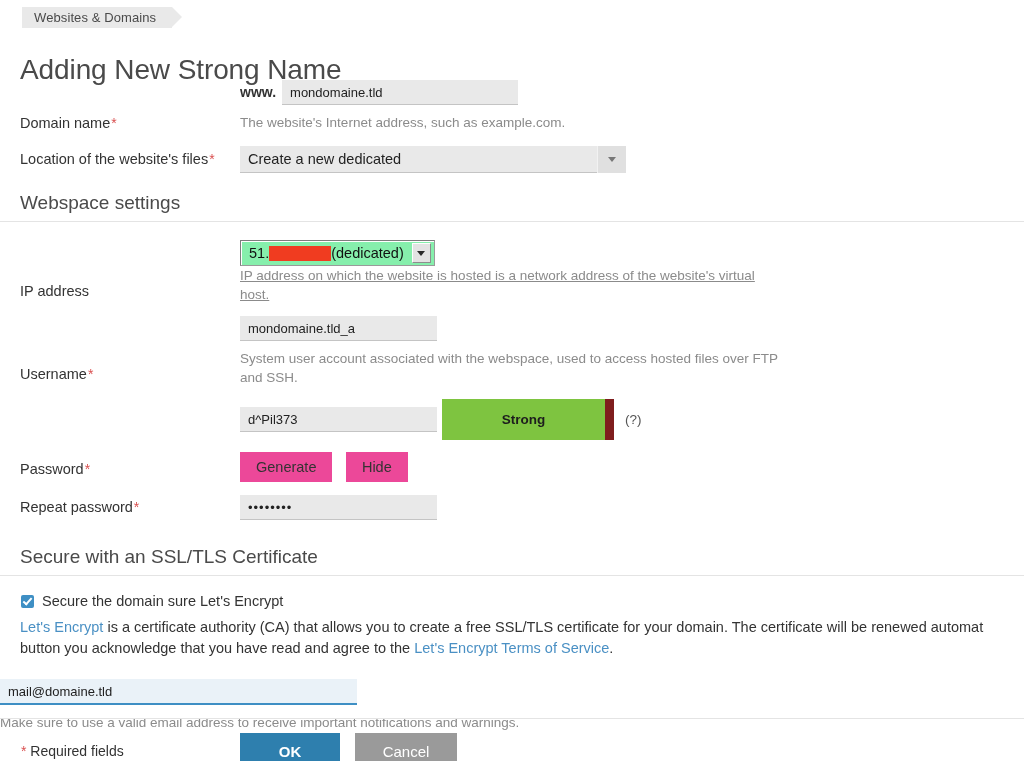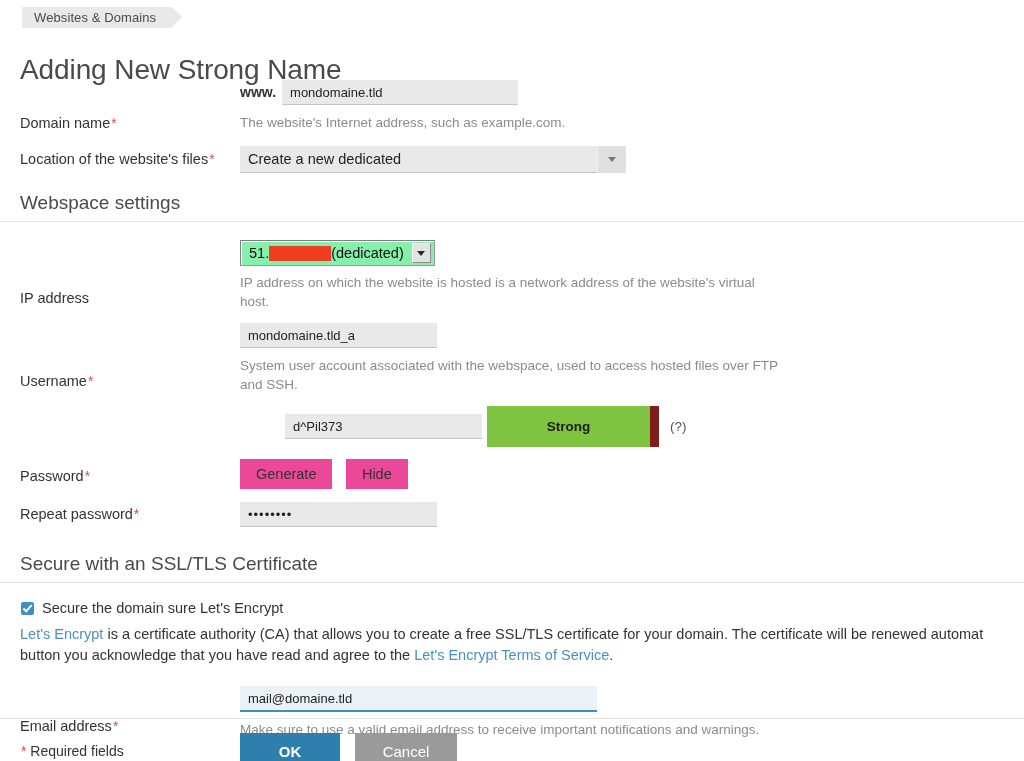--- a/index.html
+++ b/index.html
@@ -207,21 +207,20 @@
     padding: 0 0 7px 20px;
     margin: 0;
     border-bottom: 1px solid #e4e4e4;
     margin-right: 0px;
   }
 
   
   .strength-wrap {
     display: flex;
     align-items: center;
-    margin-left: 45px;
   }
   .strength-track {
     width: 172px;
     height: 41px;
     background: #7f1d1d;
     position: relative;
     margin-left: 5px;
   }
   .strength-fill {
     position: absolute;
@@ -380,21 +379,21 @@
       <div class="label" style="line-height:26px;">IP address</div>
       <div class="field">
         <div class="ipsel">
           <span class="ip-part">51.</span>
             <span class="ip-redact"></span>
             <span class="ip-part">(dedicated)</span>
           <span class="ipsel-arrow">
               <i></i>
             </span>
         </div>
-        <div class="hint" style="margin-top:7px;max-width:545px;">IP address on which the website is hosted is a network address of the website's virtual host.</div>
+        <div class="hint" style="margin-top:0;max-width:545px;text-decoration:underline;">IP address on which the website is hosted is a network address of the website's virtual host.</div>
       </div>
     </div>
 
     <div class="row" style="margin-top:12px;">
       <div class="label" style="line-height:25px;">
         <span>Username</span><span class="req">*</span>
       </div>
       <div class="field">
         <input class="txt" style="width: 197px;" value="mondomaine.tld_a">
         <div class="hint" style="margin-top:8px;max-width:540px;">System user account associated with the webspace, used to access hosted files over FTP and SSH.</div>
@@ -435,23 +434,20 @@
       <span class="cbox"></span>
       <span class="cblabel">Secure the domain sure Let's Encrypt</span>
     </div>
 
     <div class="le-para" style="margin-top:8px;">
       <div><a class="lnk" href="#">Let's Encrypt</a><span> is a certificate authority (CA) that allows you to create a free SSL/TLS certificate for your domain. The certificate will be renewed automat</span></div>
       <div class="l2"><span>button you acknowledge that you have read and agree to the </span><a class="lnk" href="#">Let's Encrypt Terms of Service</a><span>.</span></div>
     </div>
 
     <div class="row" style="margin-top:20px;">
-      <div class="label" style="line-height:26px;">
-        <span>Email address</span><span class="req">*</span>
-      </div>
       <div class="field">
         <input class="txt focused" style="width: 357px;" value="mail@domaine.tld">
         <div class="hint" style="margin-top:8px;max-width:530px;">Make sure to use a valid email address to receive important notifications and warnings.</div>
       </div>
     </div>
 
   </div>
 
   <div class="footer">
     <div class="footer-inner">

